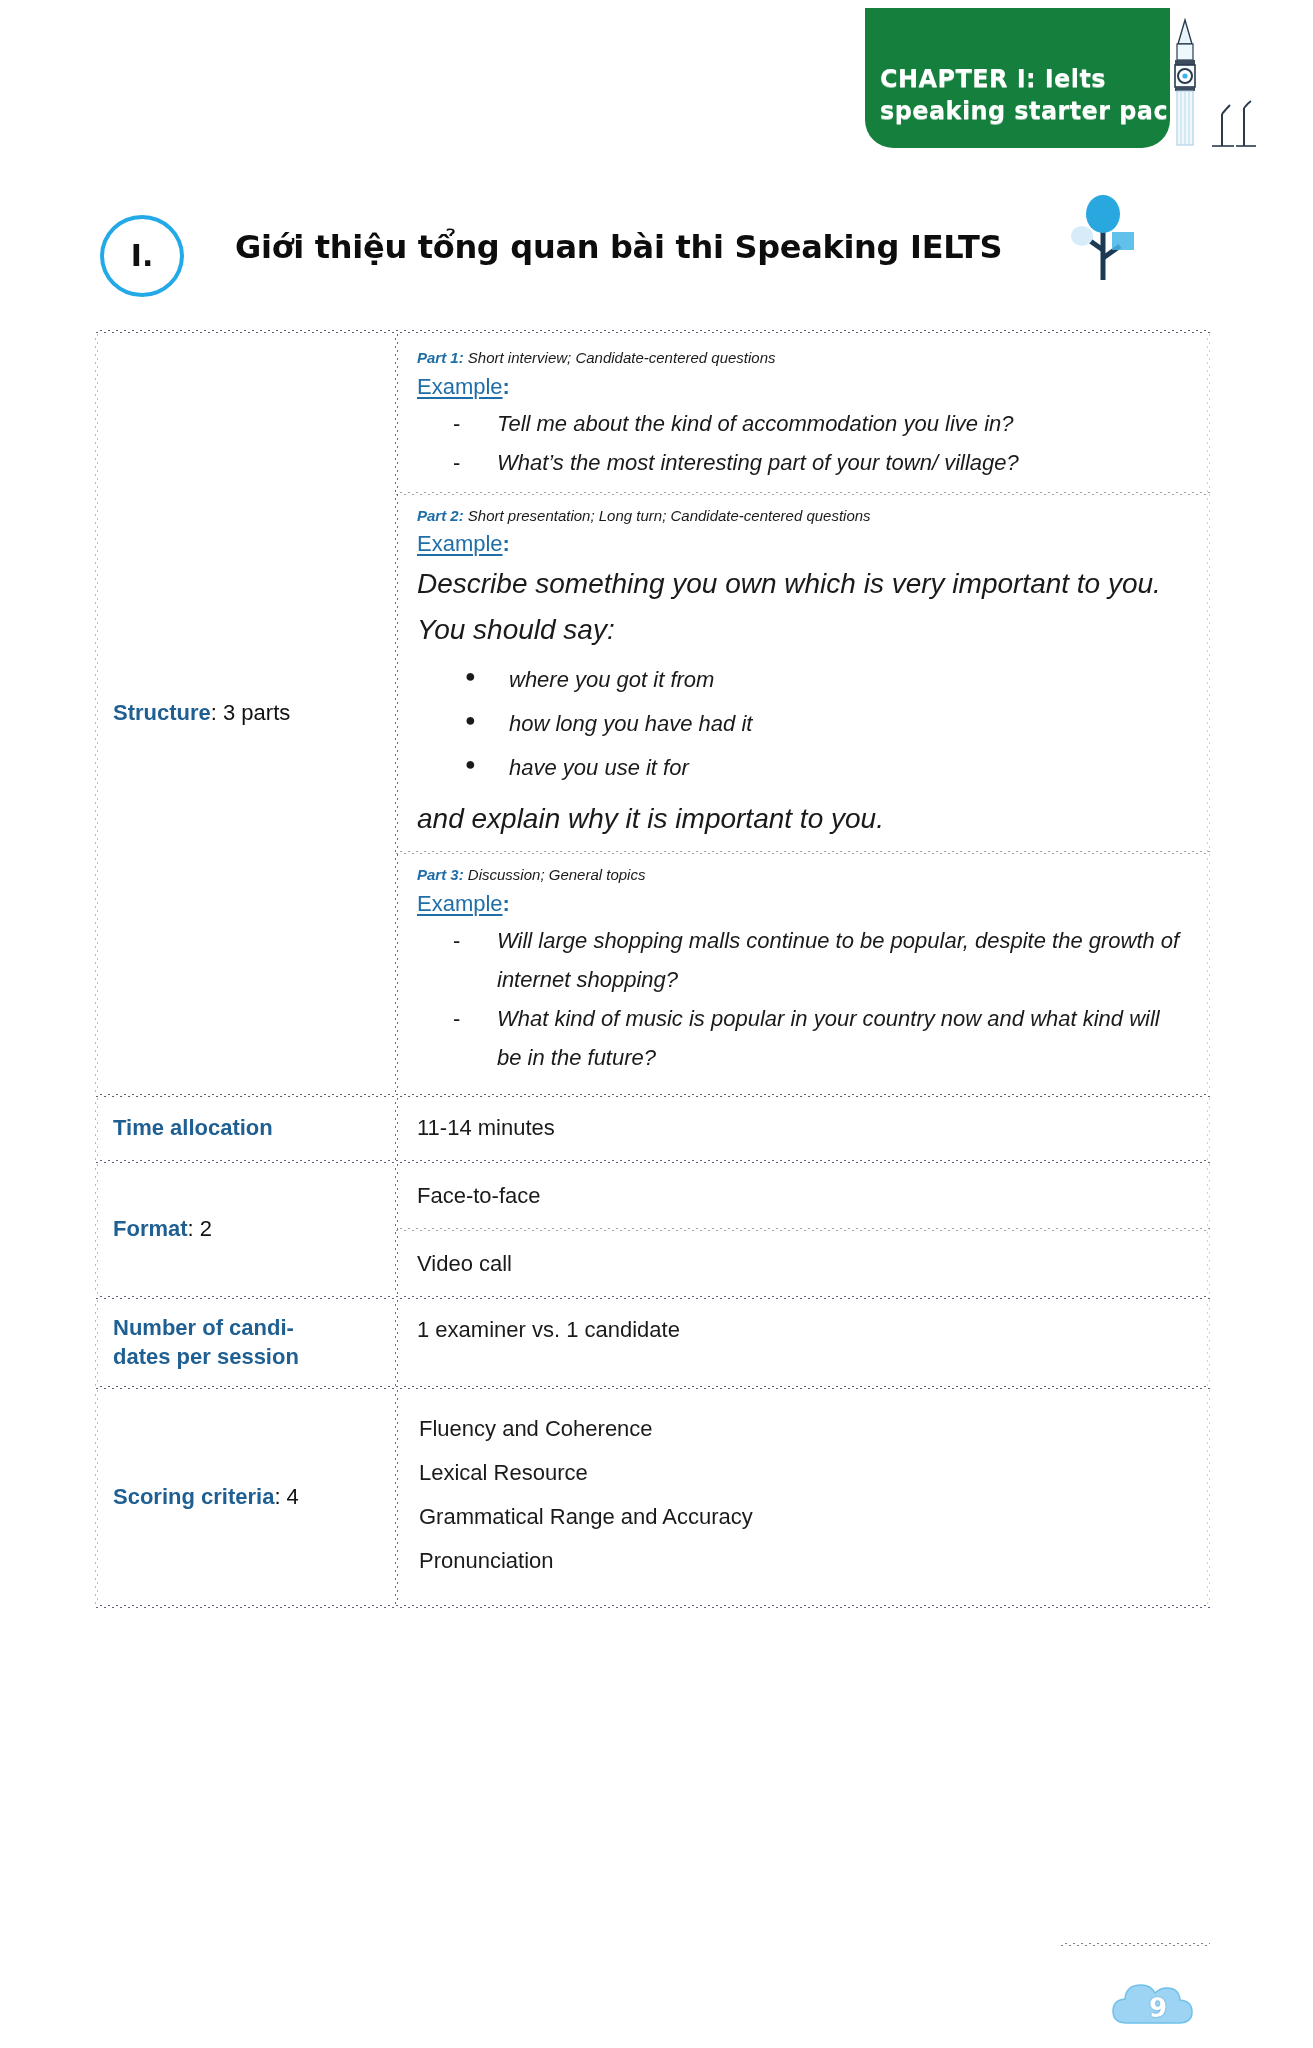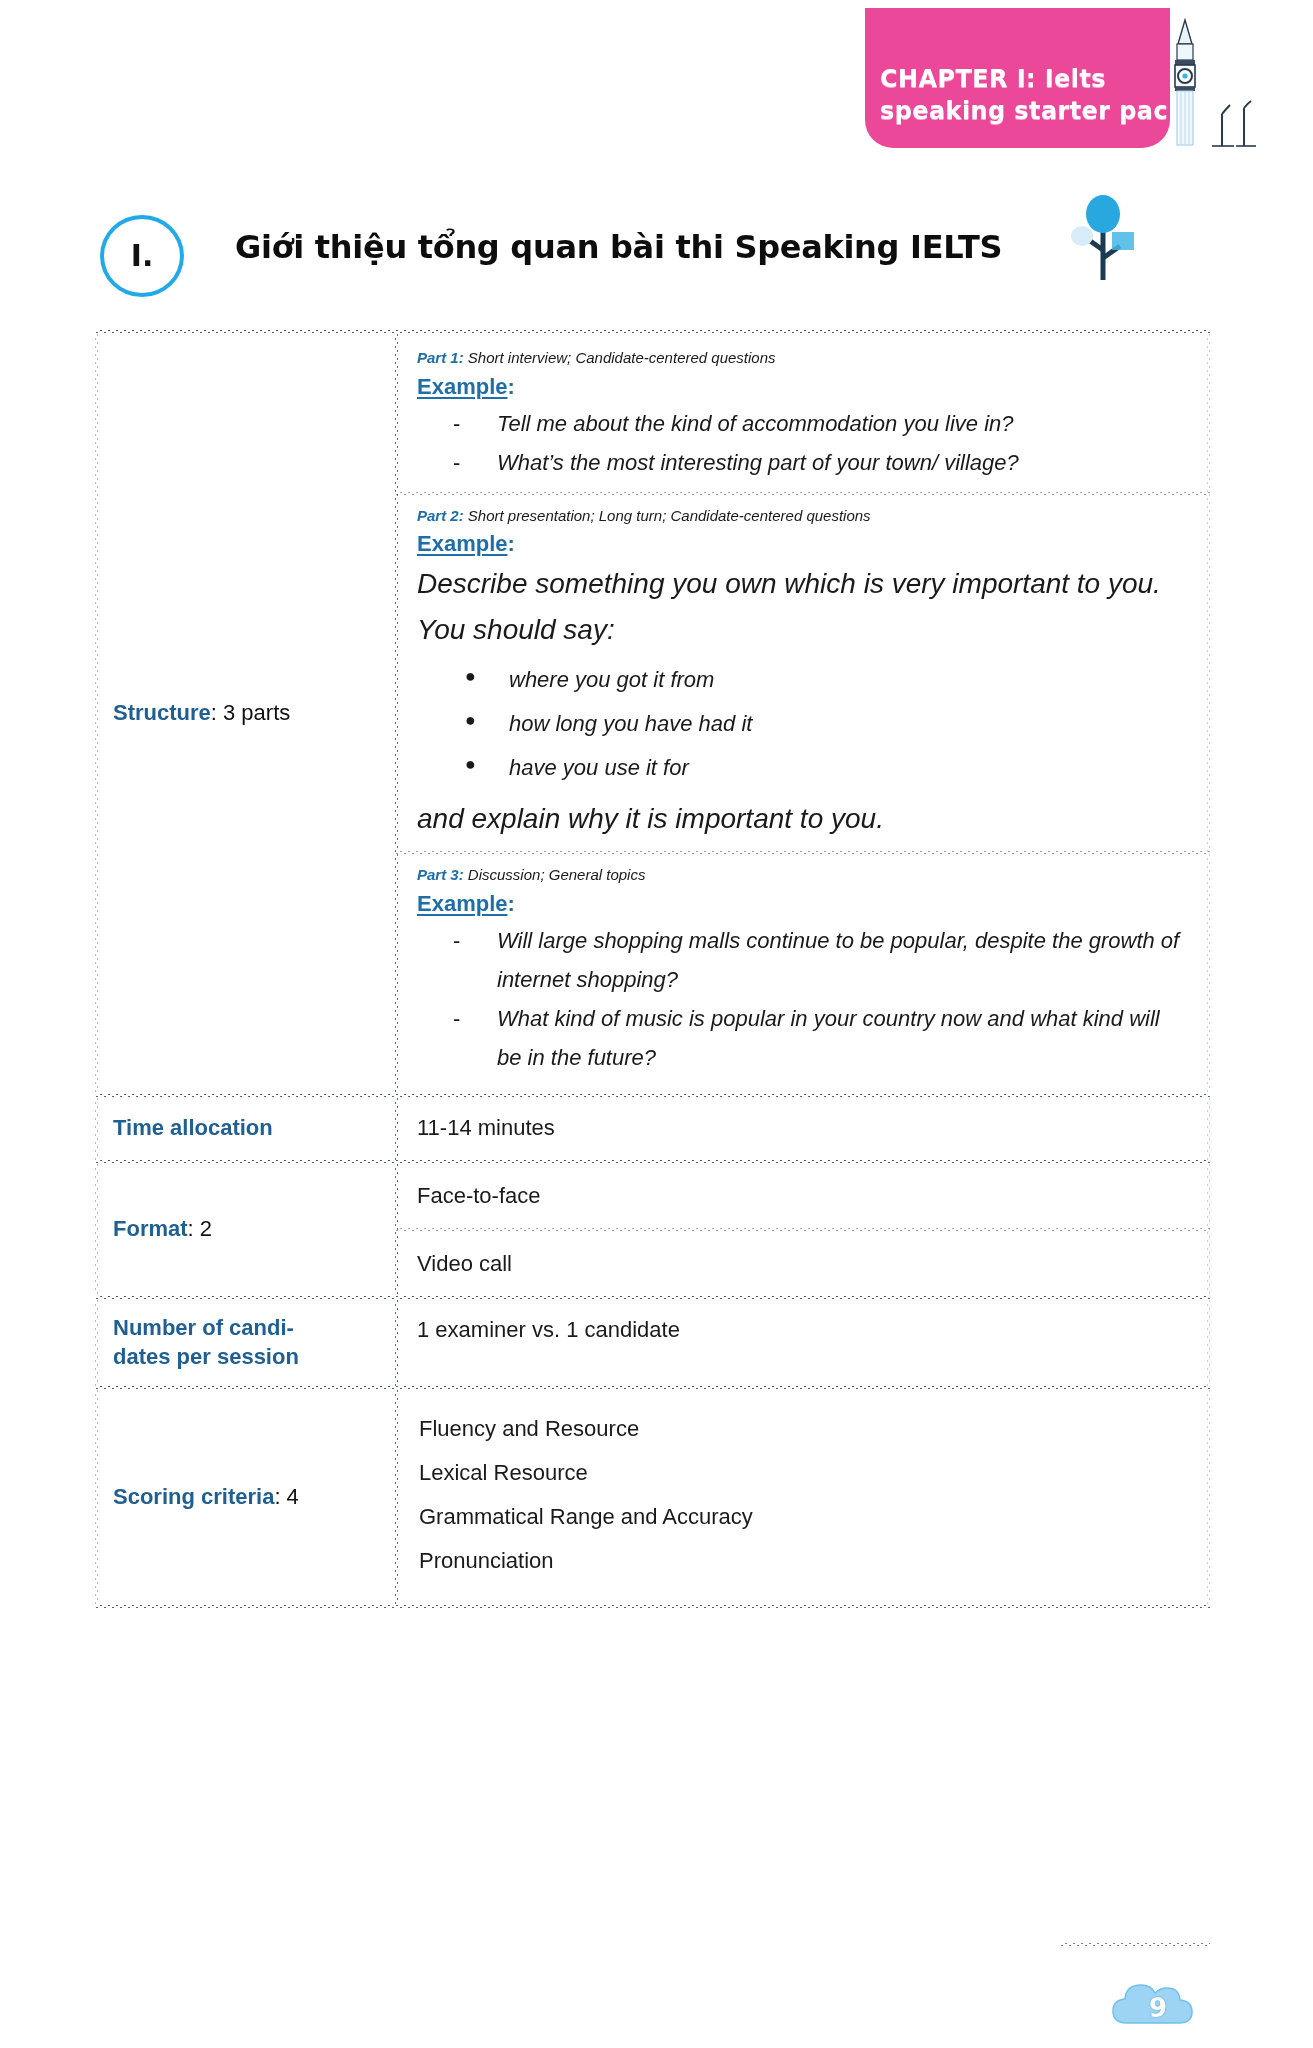--- a/index.html
+++ b/index.html
@@ -23,21 +23,21 @@
     left: 0;
     width: 1313px;
     height: 175px;
   }
   .chapter-banner {
     position: absolute;
     left: 865px;
     top: 8px;
     width: 305px;
     height: 140px;
-    background: #ec4899;
+    background: #15803d;
     border-radius: 0 0 28px 28px;
     box-sizing: border-box;
     padding: 56px 0 0 15px;
   }
   .chapter-banner .line {
     color: #ffffff;
     font-family: "DejaVu Sans", sans-serif;
     font-weight: bold;
     font-size: 24px;
     line-height: 1.32;
@@ -185,21 +185,21 @@
     line-height: 1.5;
     margin-bottom: 2px;
     font-style: italic;
   }
   .part-tag {
     color: #1f6ea8;
     font-weight: bold;
   }
   .example-tag {
     color: #1f6ea8;
-    font-weight: bold;
+    font-weight: normal;
     text-decoration: underline;
     text-underline-offset: 3px;
     font-size: 22px;
   }
   .example-line {
     margin: 4px 0 4px 0;
     font-size: 22px;
   }
   .q-list {
     margin: 2px 0 0 0;
@@ -497,21 +497,21 @@
       <div class="wavy-v vline-mid"></div>
       <div class="wavy-v vline-outer-right"></div>
 
       <div class="cell-left">
         <div class="row-label">
           <span class="label-blue">Scoring criteria</span><span class="label-rest">: 4</span>
         </div>
       </div>
       <div class="cell-right">
         <ul class="scoring-list">
-          <li>Fluency and Resource</li>
+          <li>Fluency and Coherence</li>
           <li>Lexical Resource</li>
           <li>Grammatical Range and Accuracy</li>
           <li>Pronunciation</li>
         </ul>
       </div>
     </div>
 
     <div class="wavy-h"></div>
 
   </div>

